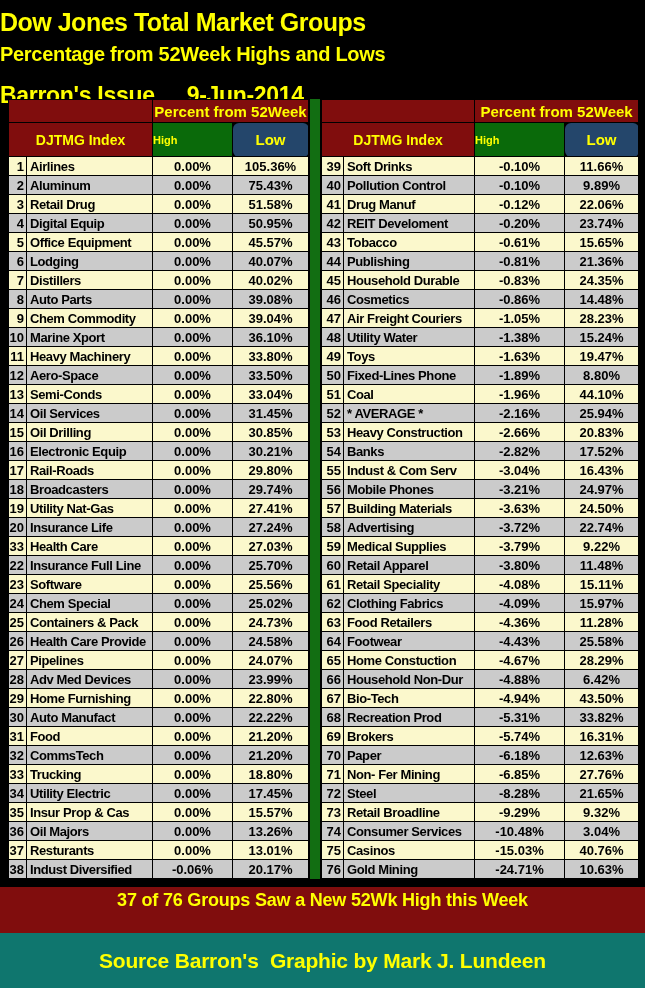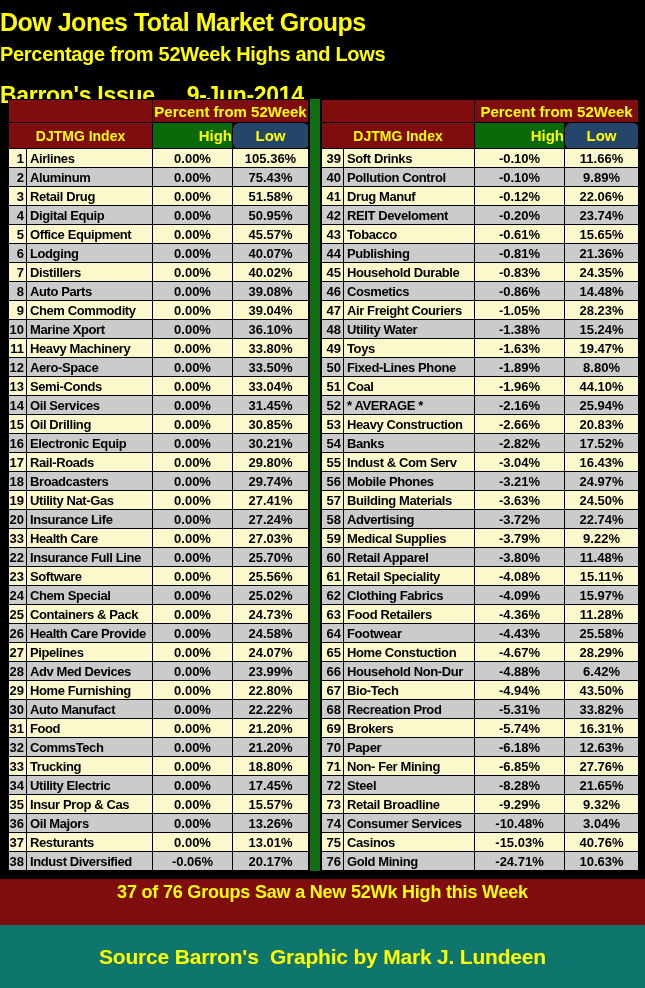--- a/index.html
+++ b/index.html
@@ -18,24 +18,24 @@
   .t3{font-size:23px;margin-top:16px;letter-spacing:-0.3px;}
   .t3 .gap{display:inline-block;width:32px;}
 
   
   .tables{display:flex;margin:0 8px;align-items:stretch;flex:0 0 auto;}
   table.grid{border-collapse:collapse;table-layout:fixed;flex:0 0 auto;}
   table.left{width:300px;}
   table.right{width:317px;}
   .grid th,.grid td{border:1px solid #000;padding:0;overflow:hidden;}
   .grid thead tr.hdrA th{height:23px;margin-left:48px;}
-  .grid thead tr.hdrB th{height:26px;}
+  .grid thead tr.hdrB th{height:34px;}
   .maroon{background:var(--maroon);color:var(--yellow);font-weight:bold;font-size:15px;text-align:center;}
   .idx{font-size:14px;}
-  .green{background:var(--green);color:var(--yellow);font-weight:bold;font-size:15px;text-align:right;}
+  .green{background:var(--green);color:var(--yellow);font-weight:bold;font-size:11px;text-align:left;}
   .navy{background:var(--navy);color:var(--yellow);font-weight:bold;font-size:15px;text-align:center;border-radius:6px;}
   .grid tbody td{height:19px;font-weight:bold;font-size:13px;color:#000;white-space:nowrap;}
   .grid tbody tr.odd td{background:var(--cream);}
   .grid tbody tr.even td{background:var(--gray);}
   td.num{text-align:right;padding-right:2px;}
   td.name{text-align:left;padding-left:3px;letter-spacing:-0.4px;font-size:13.5px;}
   td.high,td.low{text-align:center;}
   .divider{width:12px;background:var(--divider);border-left:1px solid #000;border-right:1px solid #000;flex:0 0 auto;}
 
   

